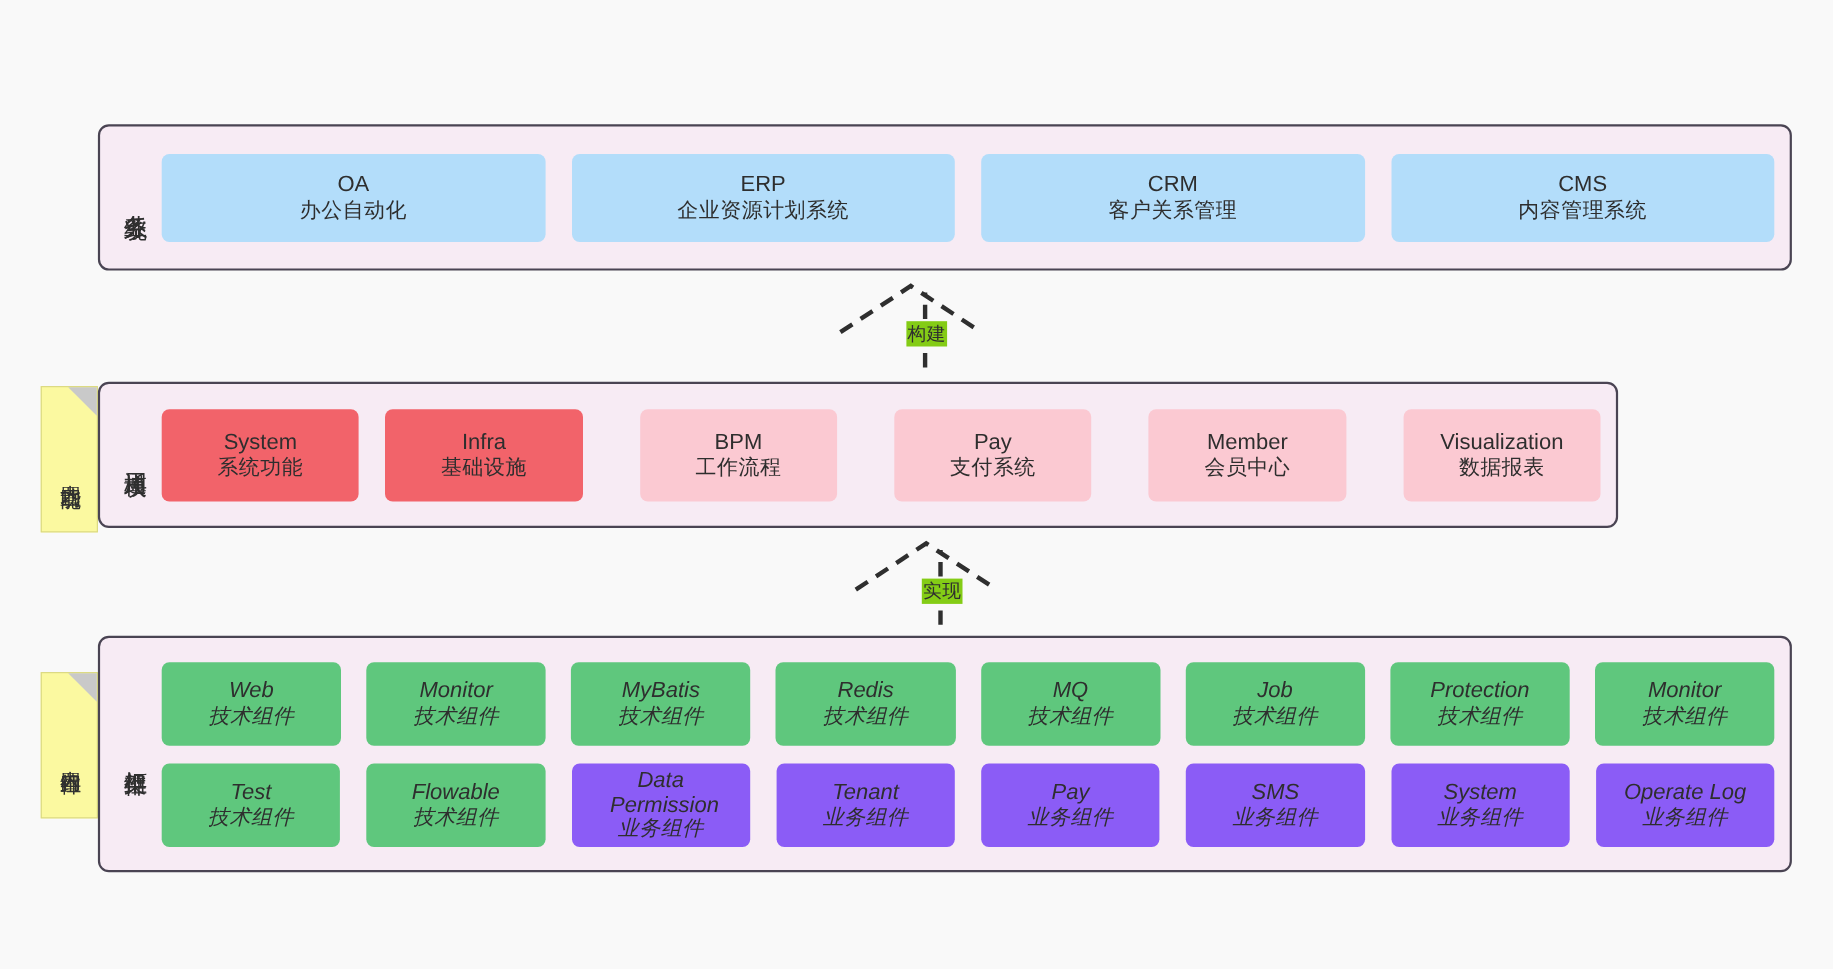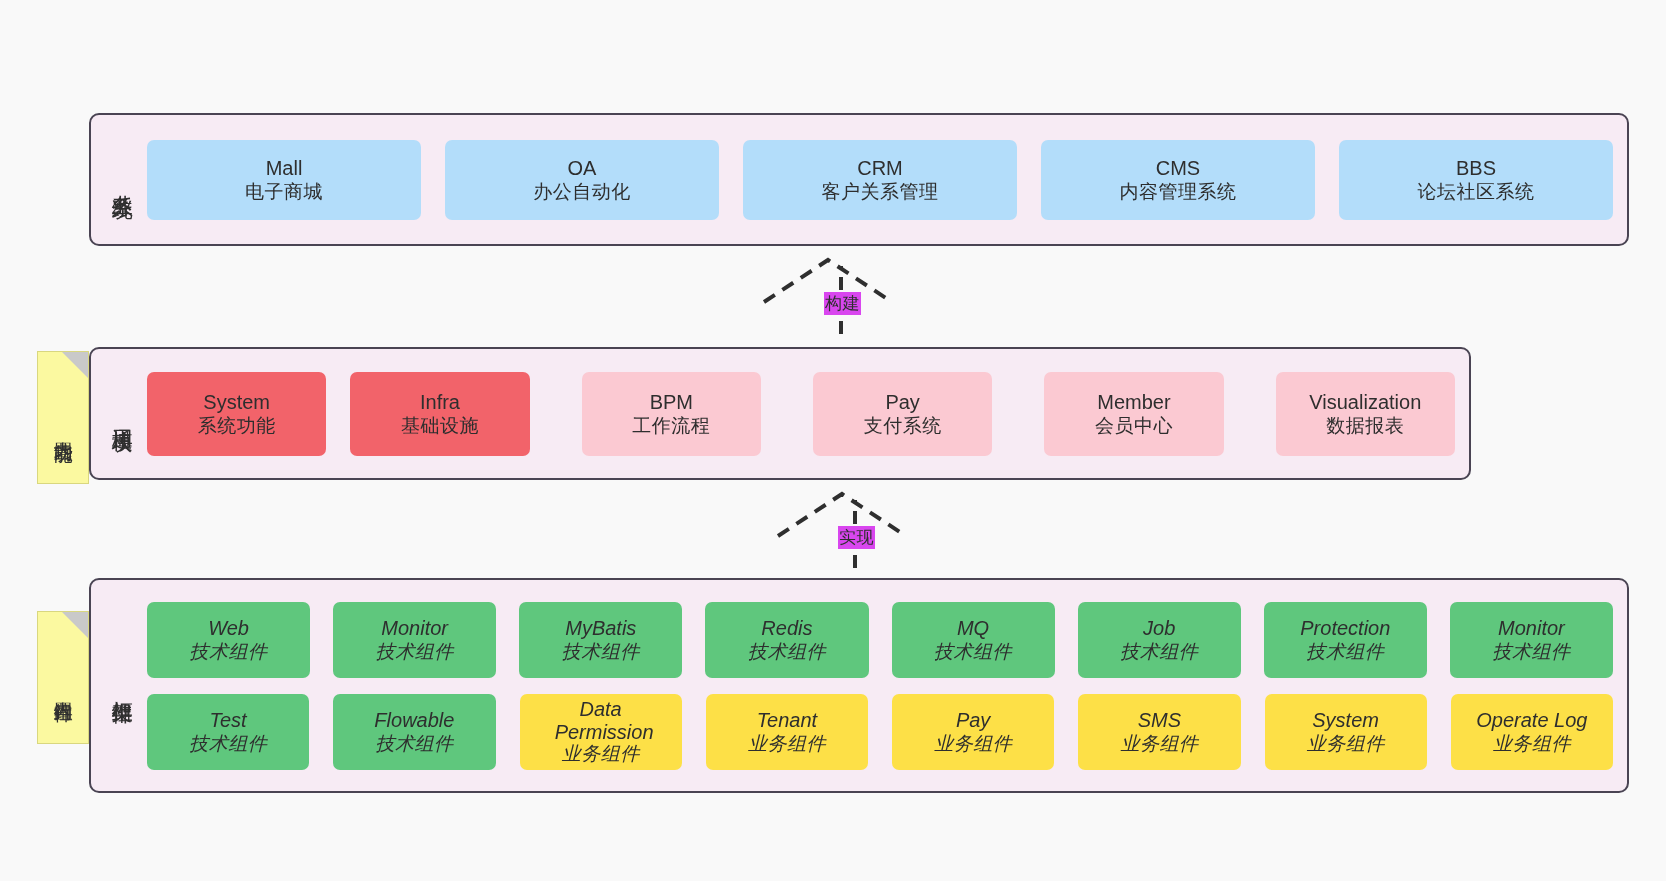--- a/index.html
+++ b/index.html
@@ -81,21 +81,21 @@
     letter-spacing: 0.5px;
   }
   .h-biz   { height: 80px; }
   .h-mod   { height: 84px; }
   .h-comp  { height: 76px; font-style: italic; }
 
   .c-blue       { background: #b3ddfa; }
   .c-red        { background: #f2636a; }
   .c-pink       { background: #fbc9d2; margin-left: 28px; }
   .c-green      { background: #5fc77d; }
-  .c-lightgreen { background: #fde047; }
+  .c-lightgreen { background: #8b5cf6; }
 
   
   .note {
     position: absolute;
     box-sizing: border-box;
     width: 52px;
     background: #fbf9a0;
     border: 1px solid #d9d77f;
     display: flex;
     align-items: center;
@@ -123,50 +123,46 @@
   .connector {
     position: absolute;
   }
   .connector svg { display: block; }
   .connector .lbl {
     position: absolute;
     font-size: 17px;
     color: #2f2f2f;
     letter-spacing: 0.5px;
     white-space: nowrap;
-    background: #d946ef;
+    background: #84cc16;
     padding: 0 1px;
   }
 </style>
 </head>
 <body>
 
 <div class="layer" style="left:89px; top:113px; width:1540px; height:133px;">
   <div class="layer-title">业务系统</div>
   <div class="layer-body">
     <div class="row">
       <div class="node h-biz c-blue">
-        <span class="en">Mall</span>
-        <span class="cn">电子商城</span>
-      </div>
-      <div class="node h-biz c-blue">
         <span class="en">OA</span>
         <span class="cn">办公自动化</span>
       </div>
       <div class="node h-biz c-blue">
+        <span class="en">ERP</span>
+        <span class="cn">企业资源计划系统</span>
+      </div>
+      <div class="node h-biz c-blue">
         <span class="en">CRM</span>
         <span class="cn">客户关系管理</span>
       </div>
       <div class="node h-biz c-blue">
         <span class="en">CMS</span>
         <span class="cn">内容管理系统</span>
-      </div>
-      <div class="node h-biz c-blue">
-        <span class="en">BBS</span>
-        <span class="cn">论坛社区系统</span>
       </div>
     </div>
   </div>
 </div>
 
 <div class="connector" style="left:756px; top:256px; width:160px; height:96px;">
   <svg width="160" height="96" viewBox="0 0 160 96">
     <polyline points="85,78 85,10" fill="none" stroke="#2f2f2f" stroke-width="4" stroke-dasharray="13,9" stroke-linecap="butt"></polyline>
     <polyline points="8,46 72,4 136,46" fill="none" stroke="#2f2f2f" stroke-width="4" stroke-dasharray="13,9" stroke-linecap="butt"></polyline>
   </svg>

